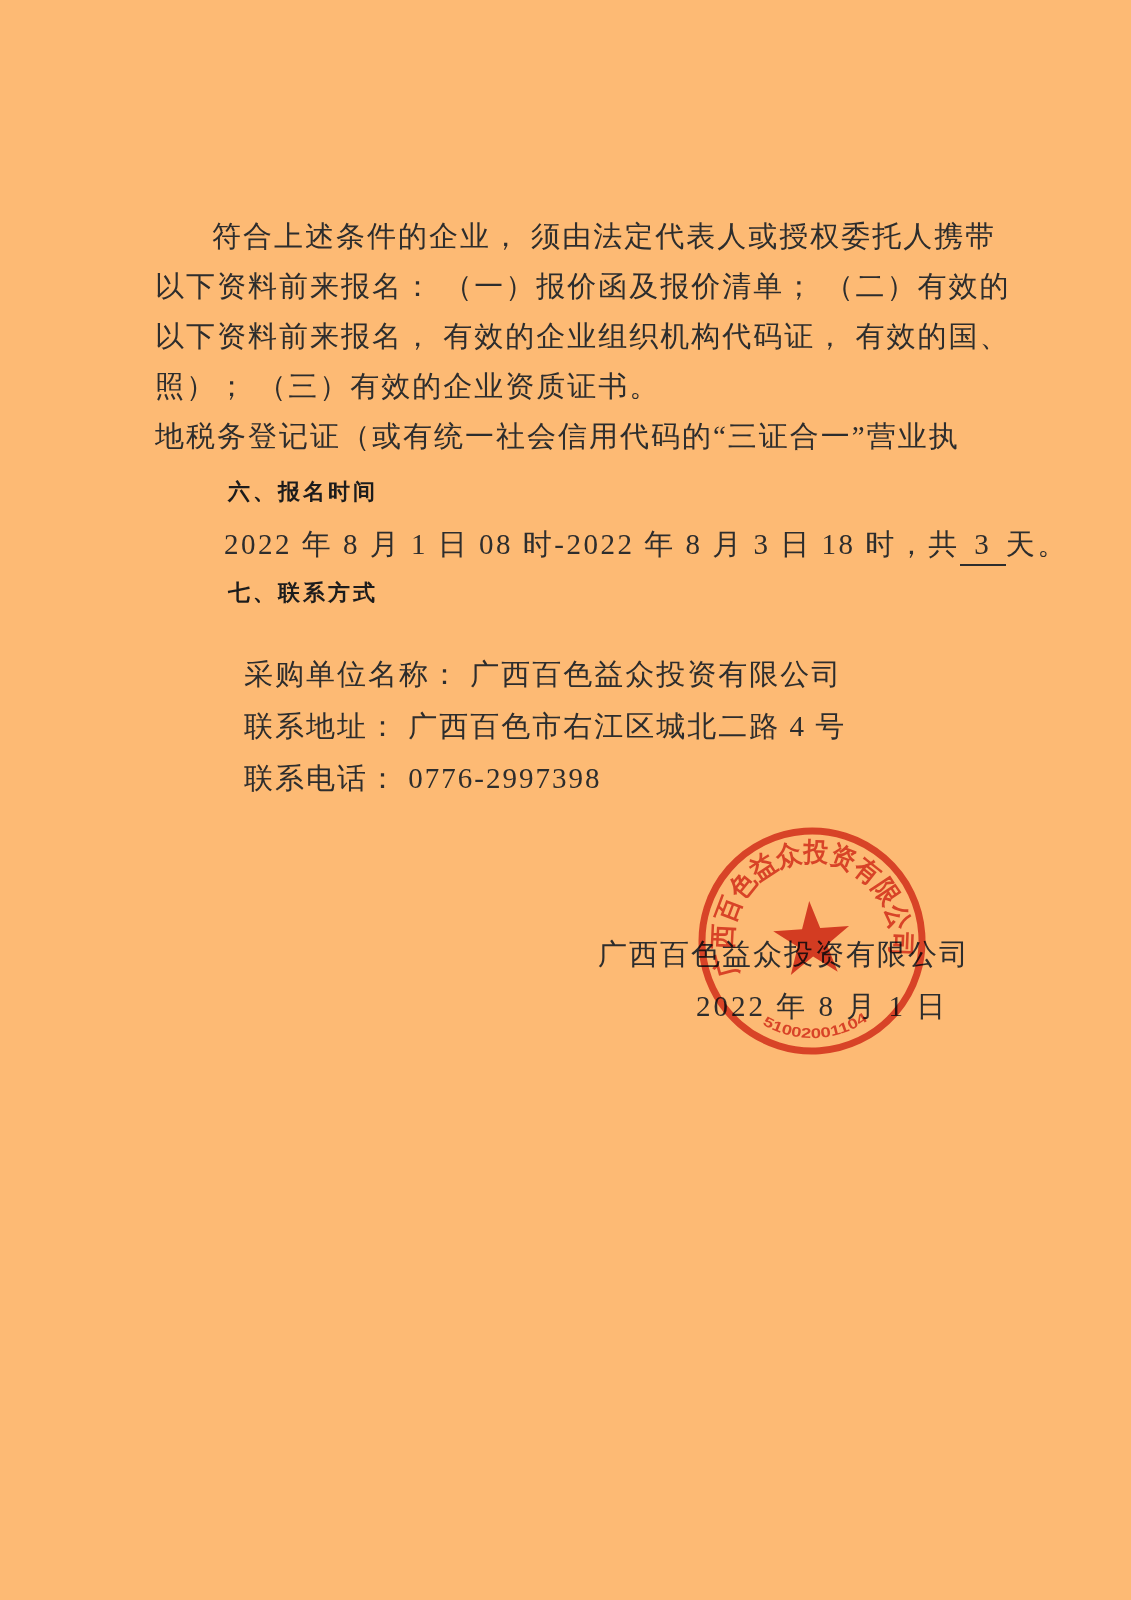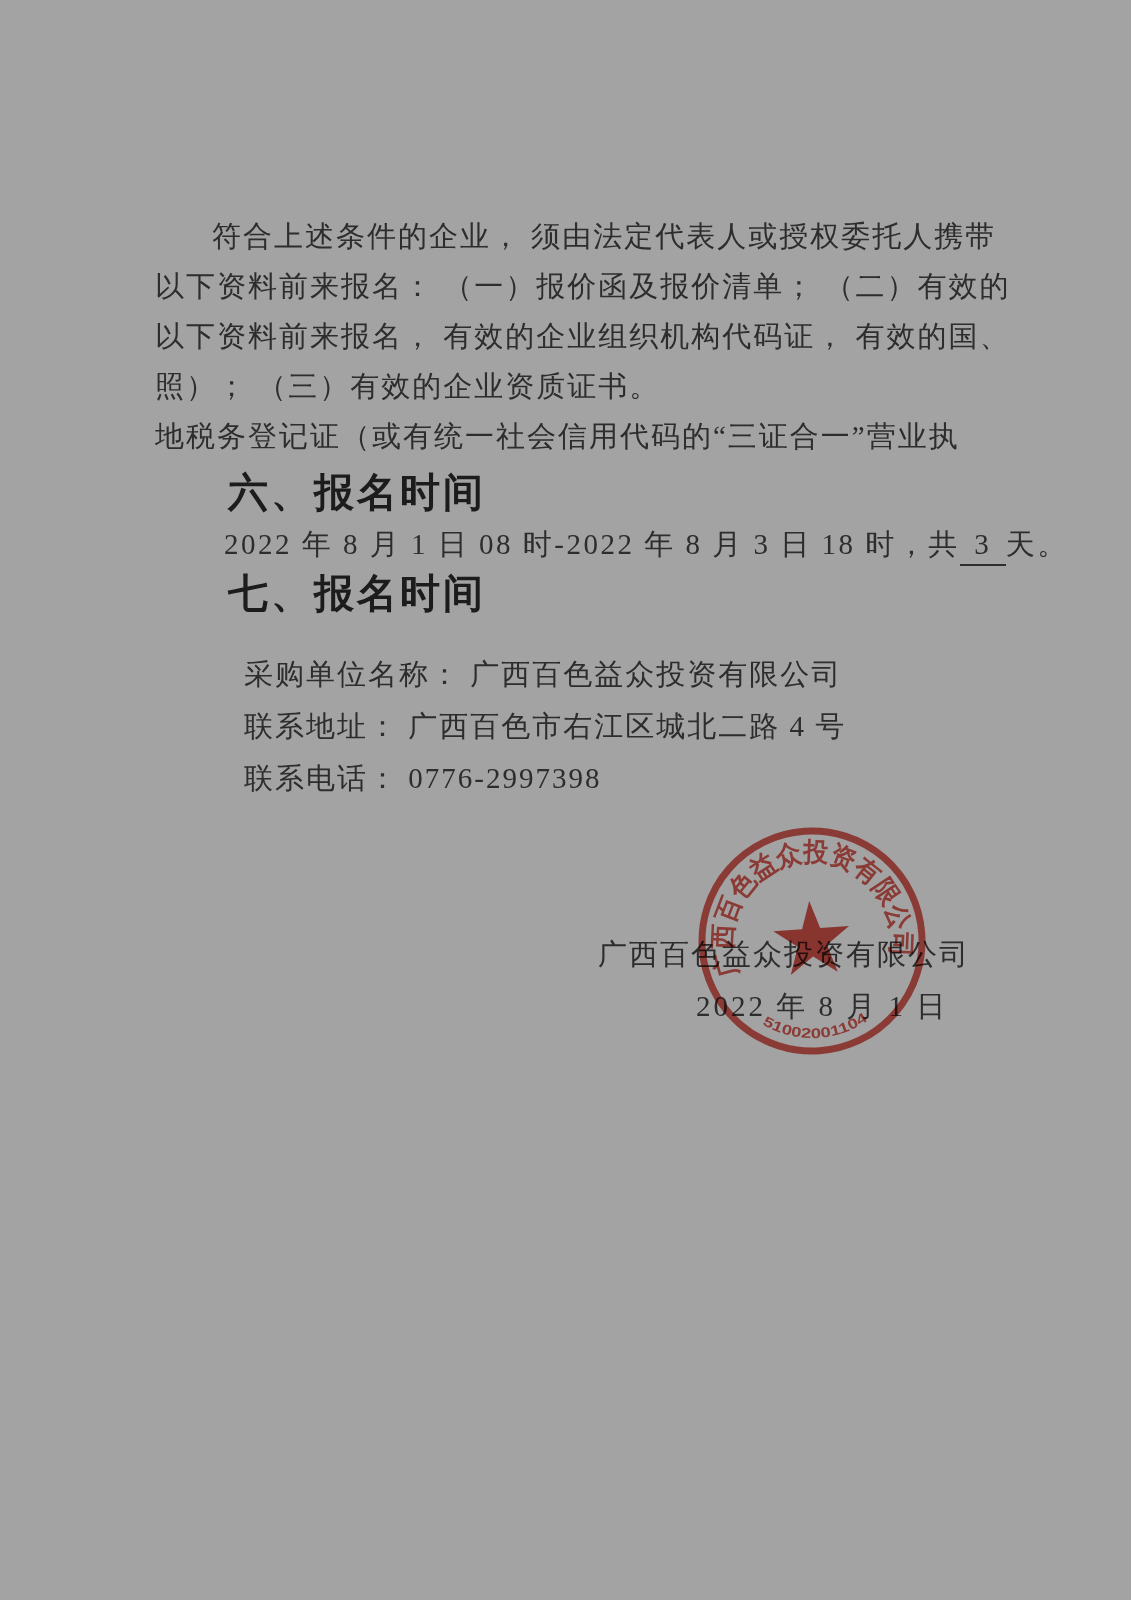--- a/index.html
+++ b/index.html
@@ -4,41 +4,41 @@
 <style>
   html, body { margin: 0; padding: 0; }
   body {
     width: 1131px; height: 1600px;
     background: #ffffff;
     font-family: "Liberation Serif", "DejaVu Serif", serif;
   }
   .page {
     position: relative;
     width: 1131px; height: 1600px;
-    background: #a3a3a3;
+    background: #fdba74;
     overflow: hidden;
   }
   .abs { position: absolute; }
   .body-text {
     color: #2d2d2d;
     font-size: 29px;
     letter-spacing: 2px;
     white-space: nowrap;
   }
   .paragraph {
     left: 155px; top: 211px; width: 845px;
     line-height: 50px;
   }
   .paragraph .line { white-space: nowrap; }
   .paragraph .line.indent { padding-left: 57px; }
   .heading {
     font-family: "Liberation Sans", "DejaVu Sans", sans-serif;
     font-weight: 700;
     color: #1c1c1c;
-    font-size: 40px;
+    font-size: 22px;
     letter-spacing: 3px;
     line-height: 40px;
     white-space: nowrap;
   }
   .heading-six { left: 228px; top: 472px; }
   .time-line { left: 216px; top: 524px; line-height: 40px; letter-spacing: 2.5px; margin-left: 8px; }
   .underlined-days {
     display: inline-block;
     border-bottom: 2px solid #2d2d2d;
     padding: 0 14px;
@@ -69,21 +69,21 @@
     <div class="line">以下资料前来报名， 有效的企业组织机构代码证， 有效的国、</div>
     <div class="line">照）； （三）有效的企业资质证书。</div>
     <div class="line">地税务登记证（或有统一社会信用代码的“三证合一”营业执</div>
   </div>
 
   <div class="abs heading heading-six">六、报名时间</div>
   <div class="abs body-text time-line">
     <span>2022 年 8 月 1 日 08 时-2022 年 8 月 3 日 18 时，共</span><span class="underlined-days">3</span><span>天。</span>
   </div>
 
-  <div class="abs heading heading-seven">七、报名时间</div>
+  <div class="abs heading heading-seven">七、联系方式</div>
   <div class="abs body-text contacts">
     <div>采购单位名称： 广西百色益众投资有限公司</div>
     <div>联系地址： 广西百色市右江区城北二路 4 号</div>
     <div>联系电话： 0776-2997398</div>
   </div>
 
   <div class="abs body-text signature-company">广西百色益众投资有限公司</div>
   <div class="abs body-text signature-date">2022 年 8 月 1 日</div>
 
   <div class="abs seal">

